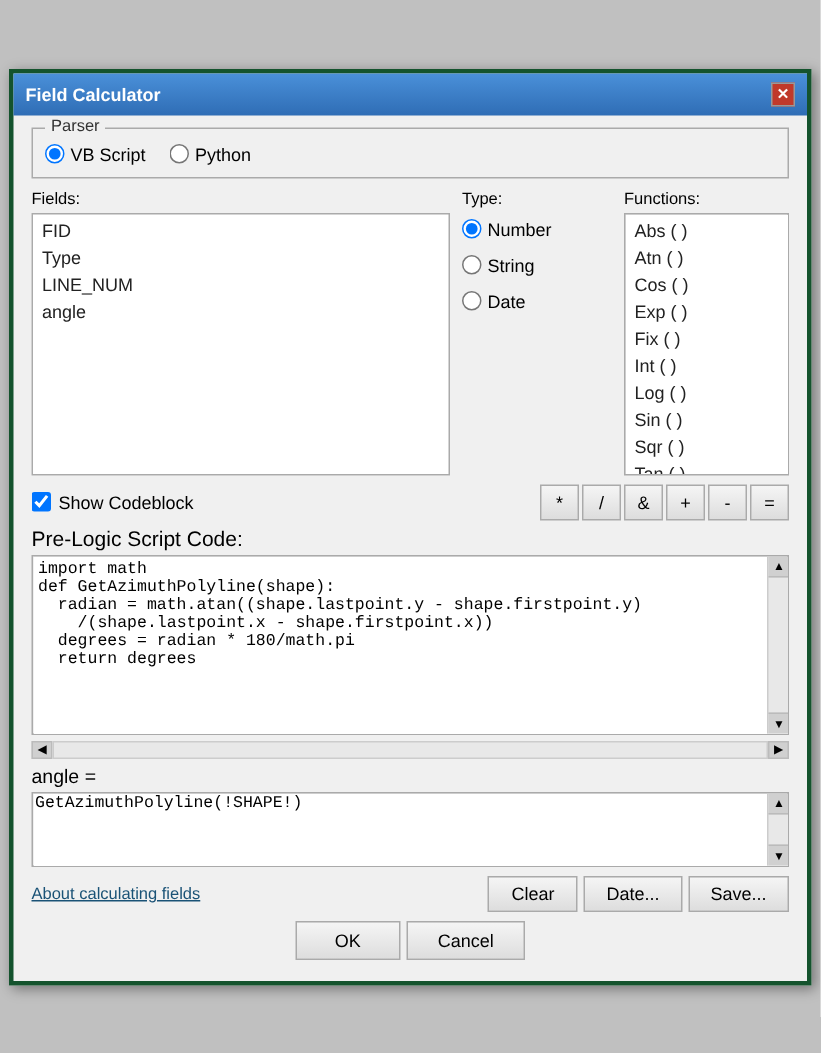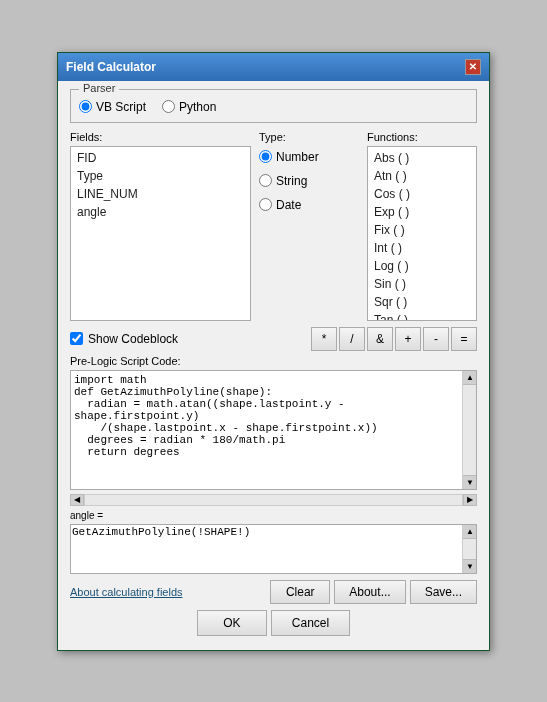--- a/index.html
+++ b/index.html
@@ -7,23 +7,23 @@
       font-family: 'Segoe UI', Tahoma, Geneva, Verdana, sans-serif;
       font-size: 12px;
       background: #c0c0c0;
       display: flex;
       align-items: center;
       justify-content: center;
       width: 547px;
       height: 702px;
     }
     .dialog {
-      width: 433px;
+      width: 535px;
       background: #f0f0f0;
-      border: 1px solid #14532d;
+      border: 3px solid #14532d;
       box-shadow: 2px 2px 8px rgba(0,0,0,0.4);
     }
     .title-bar {
       background: linear-gradient(to bottom, #4a90d9, #2f6db5);
       color: white;
       padding: 6px 8px;
       display: flex;
       align-items: center;
       justify-content: space-between;
       font-size: 12px;
@@ -158,21 +158,21 @@
       height: 24px;
       border: 1px solid #aaa;
       background: linear-gradient(to bottom, #f5f5f5, #ddd);
       cursor: pointer;
       font-size: 12px;
       display: flex;
       align-items: center;
       justify-content: center;
     }
     .prescript-label {
-      font-size: 11px;
+      font-size: 14px;
       margin-bottom: 3px;
     }
     .prescript-area {
       border: 1px solid #aaa;
       background: white;
       height: 120px;
       overflow-y: auto;
       overflow-x: auto;
       padding: 3px;
       margin-bottom: 4px;
@@ -182,21 +182,21 @@
       width: 100%;
       height: 100%;
       border: none;
       outline: none;
       resize: none;
       font-family: 'Courier New', monospace;
       font-size: 11px;
       background: transparent;
     }
     .expression-label {
-      font-size: 10px;
+      font-size: 13px;
       margin-bottom: 3px;
       font-weight: normal;
     }
     .expression-area {
       border: 1px solid #aaa;
       background: white;
       height: 50px;
       overflow-y: auto;
       padding: 1px;
       margin-bottom: 6px;
@@ -366,21 +366,21 @@
       <div style="position:absolute; right:0; top:0; width:14px; height:100%; background:#e8e8e8; border-left:1px solid #ccc; display:flex; flex-direction:column; justify-content:space-between;">
         <div style="width:14px; height:14px; background:#d0d0d0; border-bottom:1px solid #bbb; display:flex; align-items:center; justify-content:center; font-size:8px; cursor:pointer;">▲</div>
         <div style="width:14px; height:14px; background:#d0d0d0; border-top:1px solid #bbb; display:flex; align-items:center; justify-content:center; font-size:8px; cursor:pointer;">▼</div>
       </div>
     </div>
 
     <div class="bottom-row">
       <a class="about-link">About calculating fields</a>
       <div class="action-buttons">
         <button class="action-btn">Clear</button>
-        <button class="action-btn">About...</button>
+        <button class="action-btn">Date...</button>
         <button class="action-btn">Save...</button>
       </div>
     </div>
 
     <div class="ok-cancel-row">
       <button class="ok-cancel-btn">OK</button>
       <button class="ok-cancel-btn">Cancel</button>
     </div>
   </div>
 </div>

